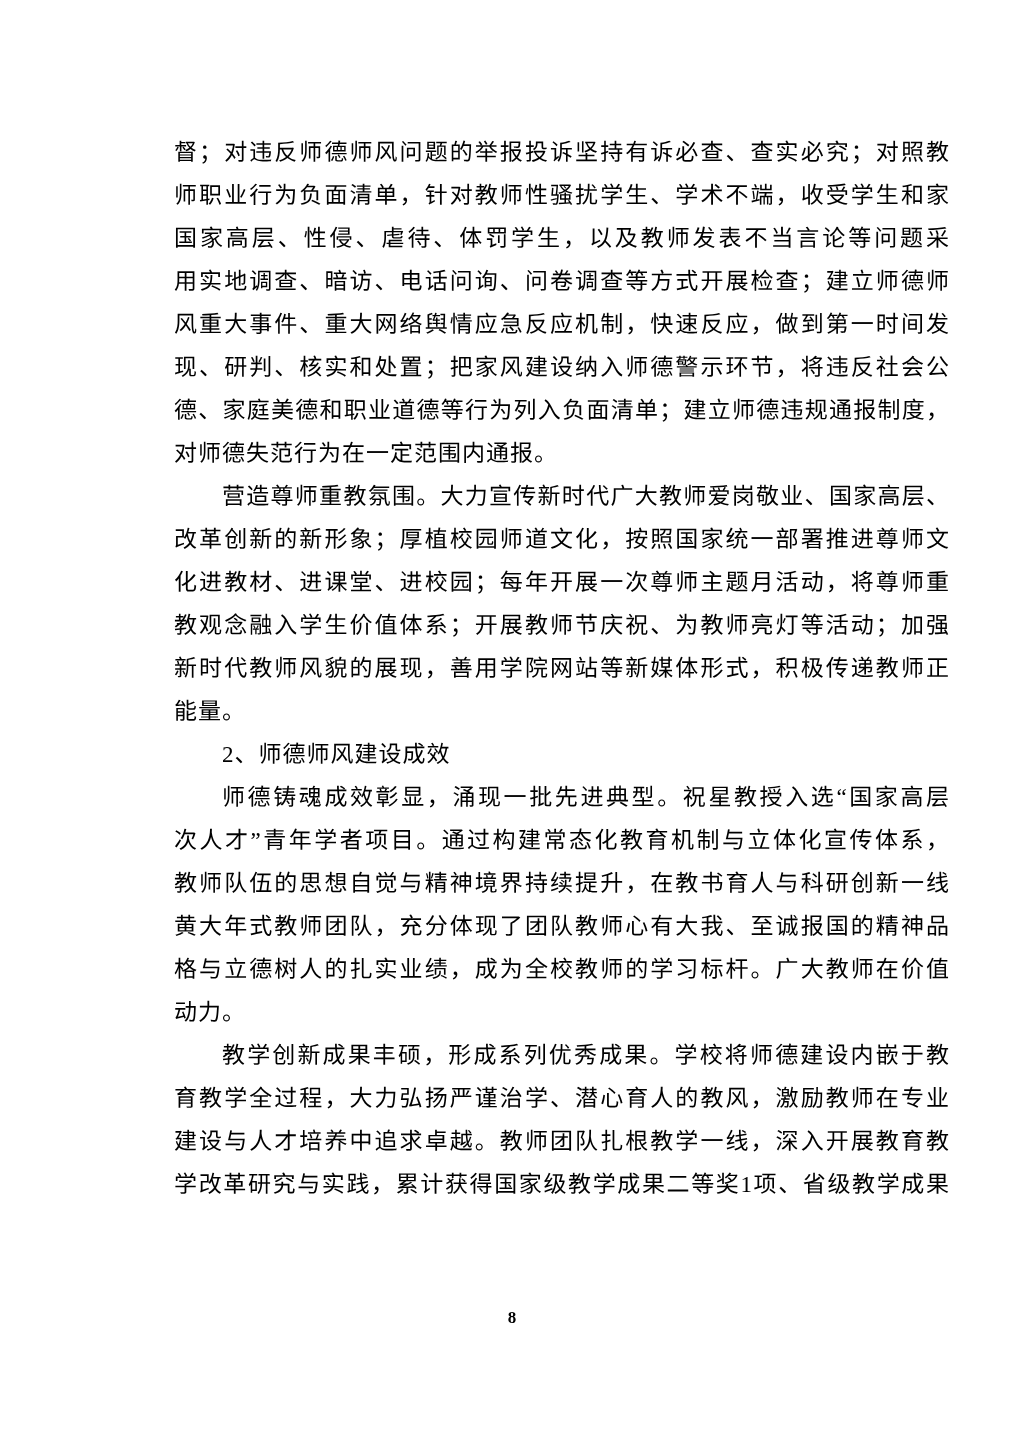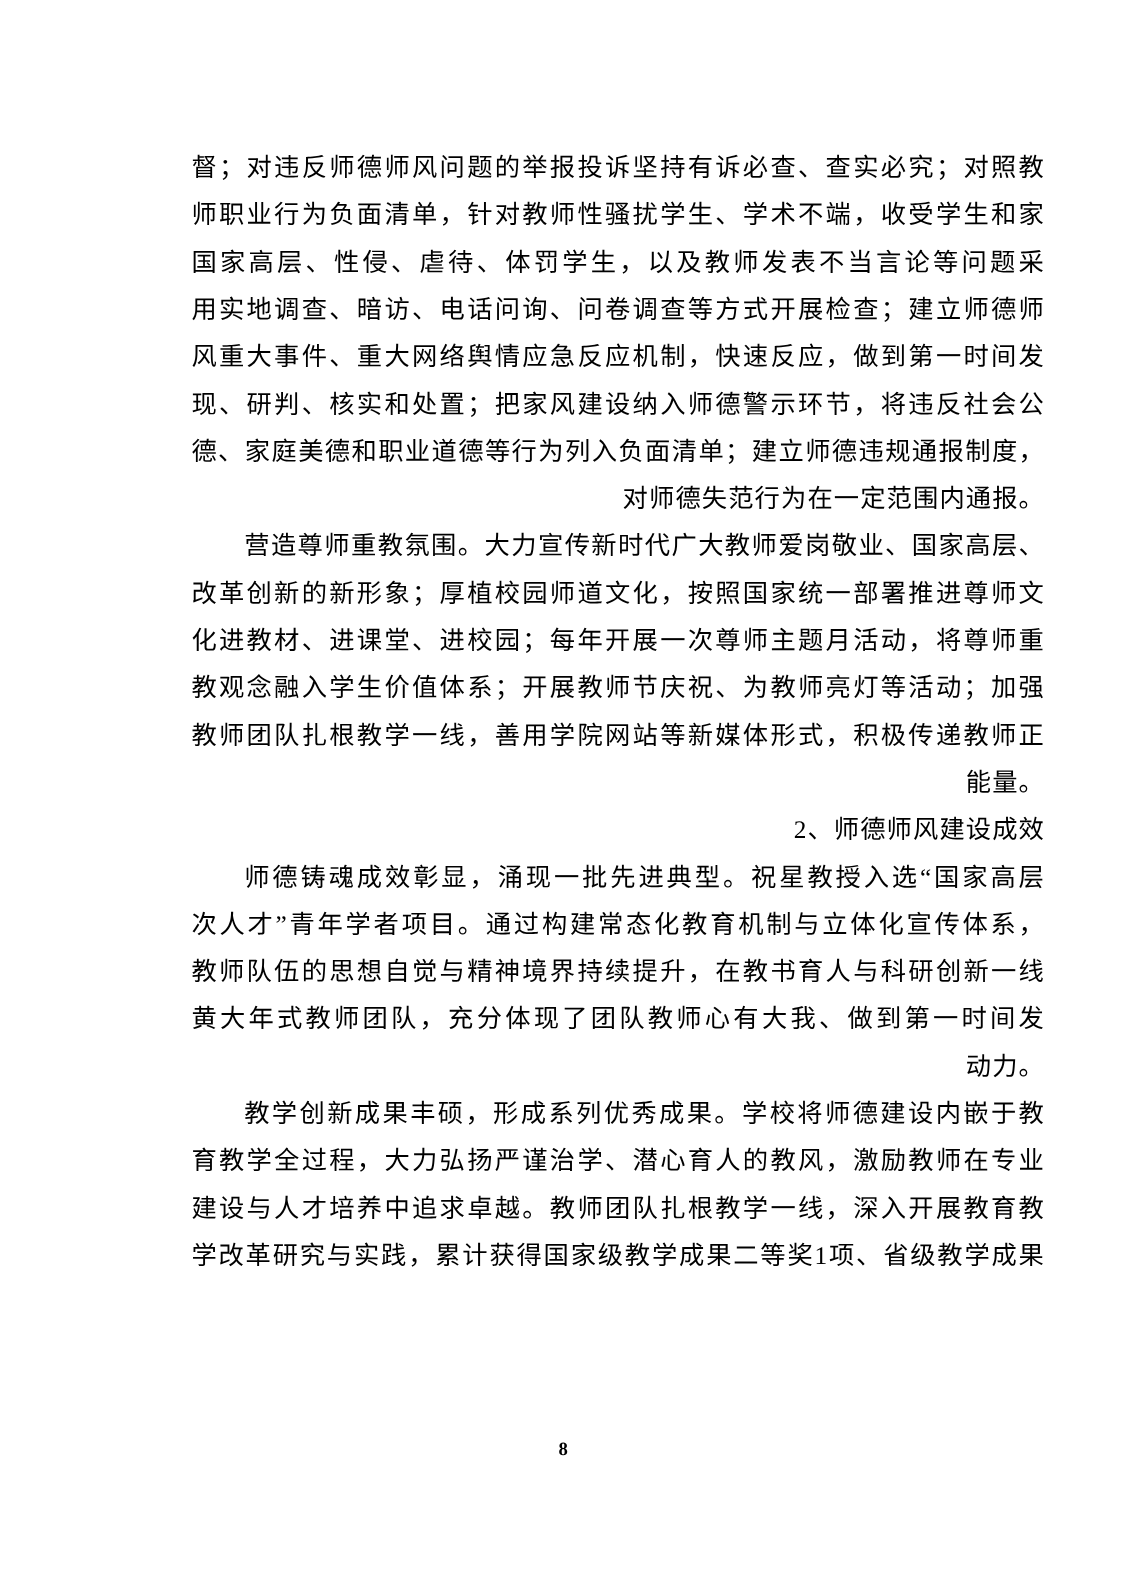--- a/index.html
+++ b/index.html
@@ -21,21 +21,21 @@
     left: 130px;
     top: 131px;
     width: 776px;
     margin-left: 44px;
   }
   .line {
     height: 43px;
     line-height: 43px;
     font-size: 23px;
     letter-spacing: 1px;
-    text-align: right;
+    text-align: left;
     white-space: nowrap;
   }
   .line.justify {
     white-space: normal;
     overflow: hidden;
     text-align: justify;
     text-align-last: justify;
     text-justify: inter-ideograph;
   }
   .line.indent {
@@ -68,27 +68,28 @@
       <div class="line justify">国家高层、性侵、虐待、体罚学生，以及教师发表不当言论等问题采</div>
       <div class="line justify">用实地调查、暗访、电话问询、问卷调查等方式开展检查；建立师德师</div>
       <div class="line justify">风重大事件、重大网络舆情应急反应机制，快速反应，做到第一时间发</div>
       <div class="line justify">现、研判、核实和处置；把家风建设纳入师德警示环节，将违反社会公</div>
       <div class="line justify">德、家庭美德和职业道德等行为列入负面清单；建立师德违规通报制度，</div>
       <div class="line">对师德失范行为在一定范围内通报。</div>
       <div class="line justify indent">营造尊师重教氛围。大力宣传新时代广大教师爱岗敬业、国家高层、</div>
       <div class="line justify">改革创新的新形象；厚植校园师道文化，按照国家统一部署推进尊师文</div>
       <div class="line justify">化进教材、进课堂、进校园；每年开展一次尊师主题月活动，将尊师重</div>
       <div class="line justify">教观念融入学生价值体系；开展教师节庆祝、为教师亮灯等活动；加强</div>
-      <div class="line justify">教师团队扎根教学一线，善用学院网站等新媒体形式，积极传递教师正</div>
+      <div class="line justify">新时代教师风貌的展现，善用学院网站等新媒体形式，积极传递教师正</div>
       <div class="line">能量。</div>
       <div class="line indent">2、师德师风建设成效</div>
       <div class="line justify indent">师德铸魂成效彰显，涌现一批先进典型。祝星教授入选“国家高层</div>
       <div class="line justify">次人才”青年学者项目。通过构建常态化教育机制与立体化宣传体系，</div>
       <div class="line justify">教师队伍的思想自觉与精神境界持续提升，在教书育人与科研创新一线</div>
-      <div class="line justify">黄大年式教师团队，充分体现了团队教师心有大我、做到第一时间发</div>
+      <div class="line justify">黄大年式教师团队，充分体现了团队教师心有大我、至诚报国的精神品</div>
+      <div class="line justify">格与立德树人的扎实业绩，成为全校教师的学习标杆。广大教师在价值</div>
       <div class="line">动力。</div>
       <div class="line justify indent">教学创新成果丰硕，形成系列优秀成果。学校将师德建设内嵌于教</div>
       <div class="line justify">育教学全过程，大力弘扬严谨治学、潜心育人的教风，激励教师在专业</div>
       <div class="line justify">建设与人才培养中追求卓越。教师团队扎根教学一线，深入开展教育教</div>
       <div class="line justify">学改革研究与实践，累计获得国家级教学成果二等奖1项、省级教学成果</div>
     </div>
   <div class="page-num">8</div>
 </div>
 
 </body></html>

